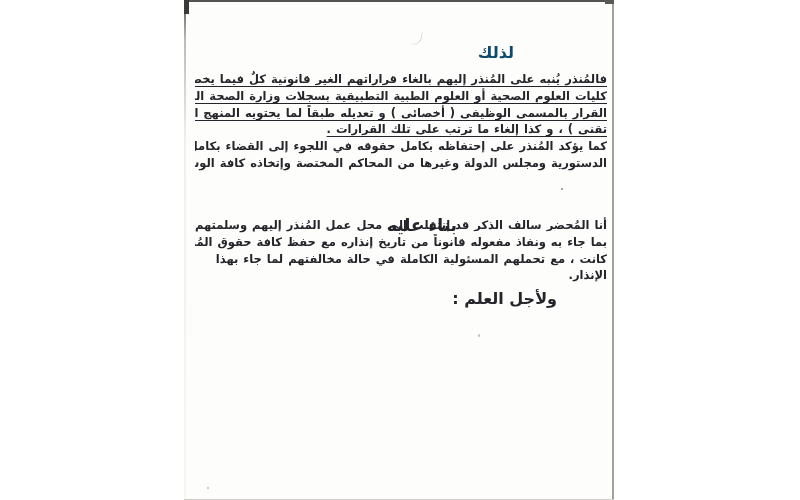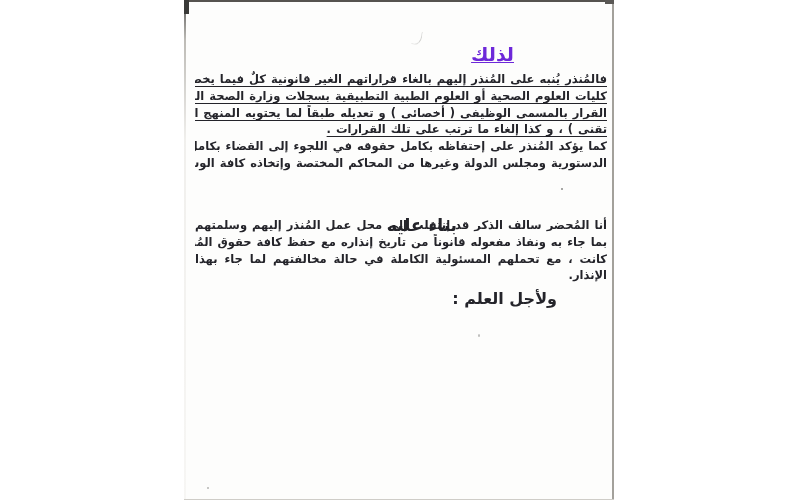--- a/index.html
+++ b/index.html
@@ -18,28 +18,28 @@
   .edge-left   { position: absolute; top: 0; left: 0; width: 2px; height: 500px;
                  background: linear-gradient(#565654 0px, #bdbbb6 40px, rgba(230,228,224,.55) 140px, rgba(235,233,229,.35)); }
   .edge-bottom { position: absolute; bottom: 0; left: 0; right: 0; height: 1px; background: #cfcdc8; }
   .corner-left-mark  { position: absolute; top: 0; left: 0; width: 5px; height: 14px; background: #3a3a38; }
   .corner-right-mark { position: absolute; top: 0; right: 0; width: 9px; height: 4px; background: #5a5855; }
 
   
   .doc-text { color: #24242a; font-weight: bold; direction: rtl; }
   .title {
     position: absolute; top: 43px; right: 100px;
-    font-size: 19px; letter-spacing: 0.5px; color: #6d28d9; font-weight: bold; direction: rtl; text-decoration: underline;
+    font-size: 16px; letter-spacing: 0.5px; color: #0c4a6e; font-weight: bold; direction: rtl;
   }
   .para {
     position: absolute; left: 11px; right: 7px;
     font-size: 11.5px; line-height: 16.8px;
   }
   .para .line { text-align: justify; text-align-last: justify; word-spacing: 1px; white-space: nowrap; overflow: hidden; }
-  .para .line.tail { text-align-last: right; white-space: normal; }
+  .para .line.tail { text-align: right; text-align-last: right; white-space: normal; }
   .p-notice { top: 71px; }
   .p-notice .line { text-decoration: underline; text-underline-offset: 3px; text-decoration-thickness: 1px; }
   .p-rights { top: 138px; }
   .subheading {
     position: absolute; top: 201px; right: 157px;
     font-size: 17px; font-weight: bold; color: #24242a; direction: rtl; margin-top: 14px;
   }
   .p-delivery { top: 217px; }
   .closing {
     position: absolute; top: 289px; right: 57px;

